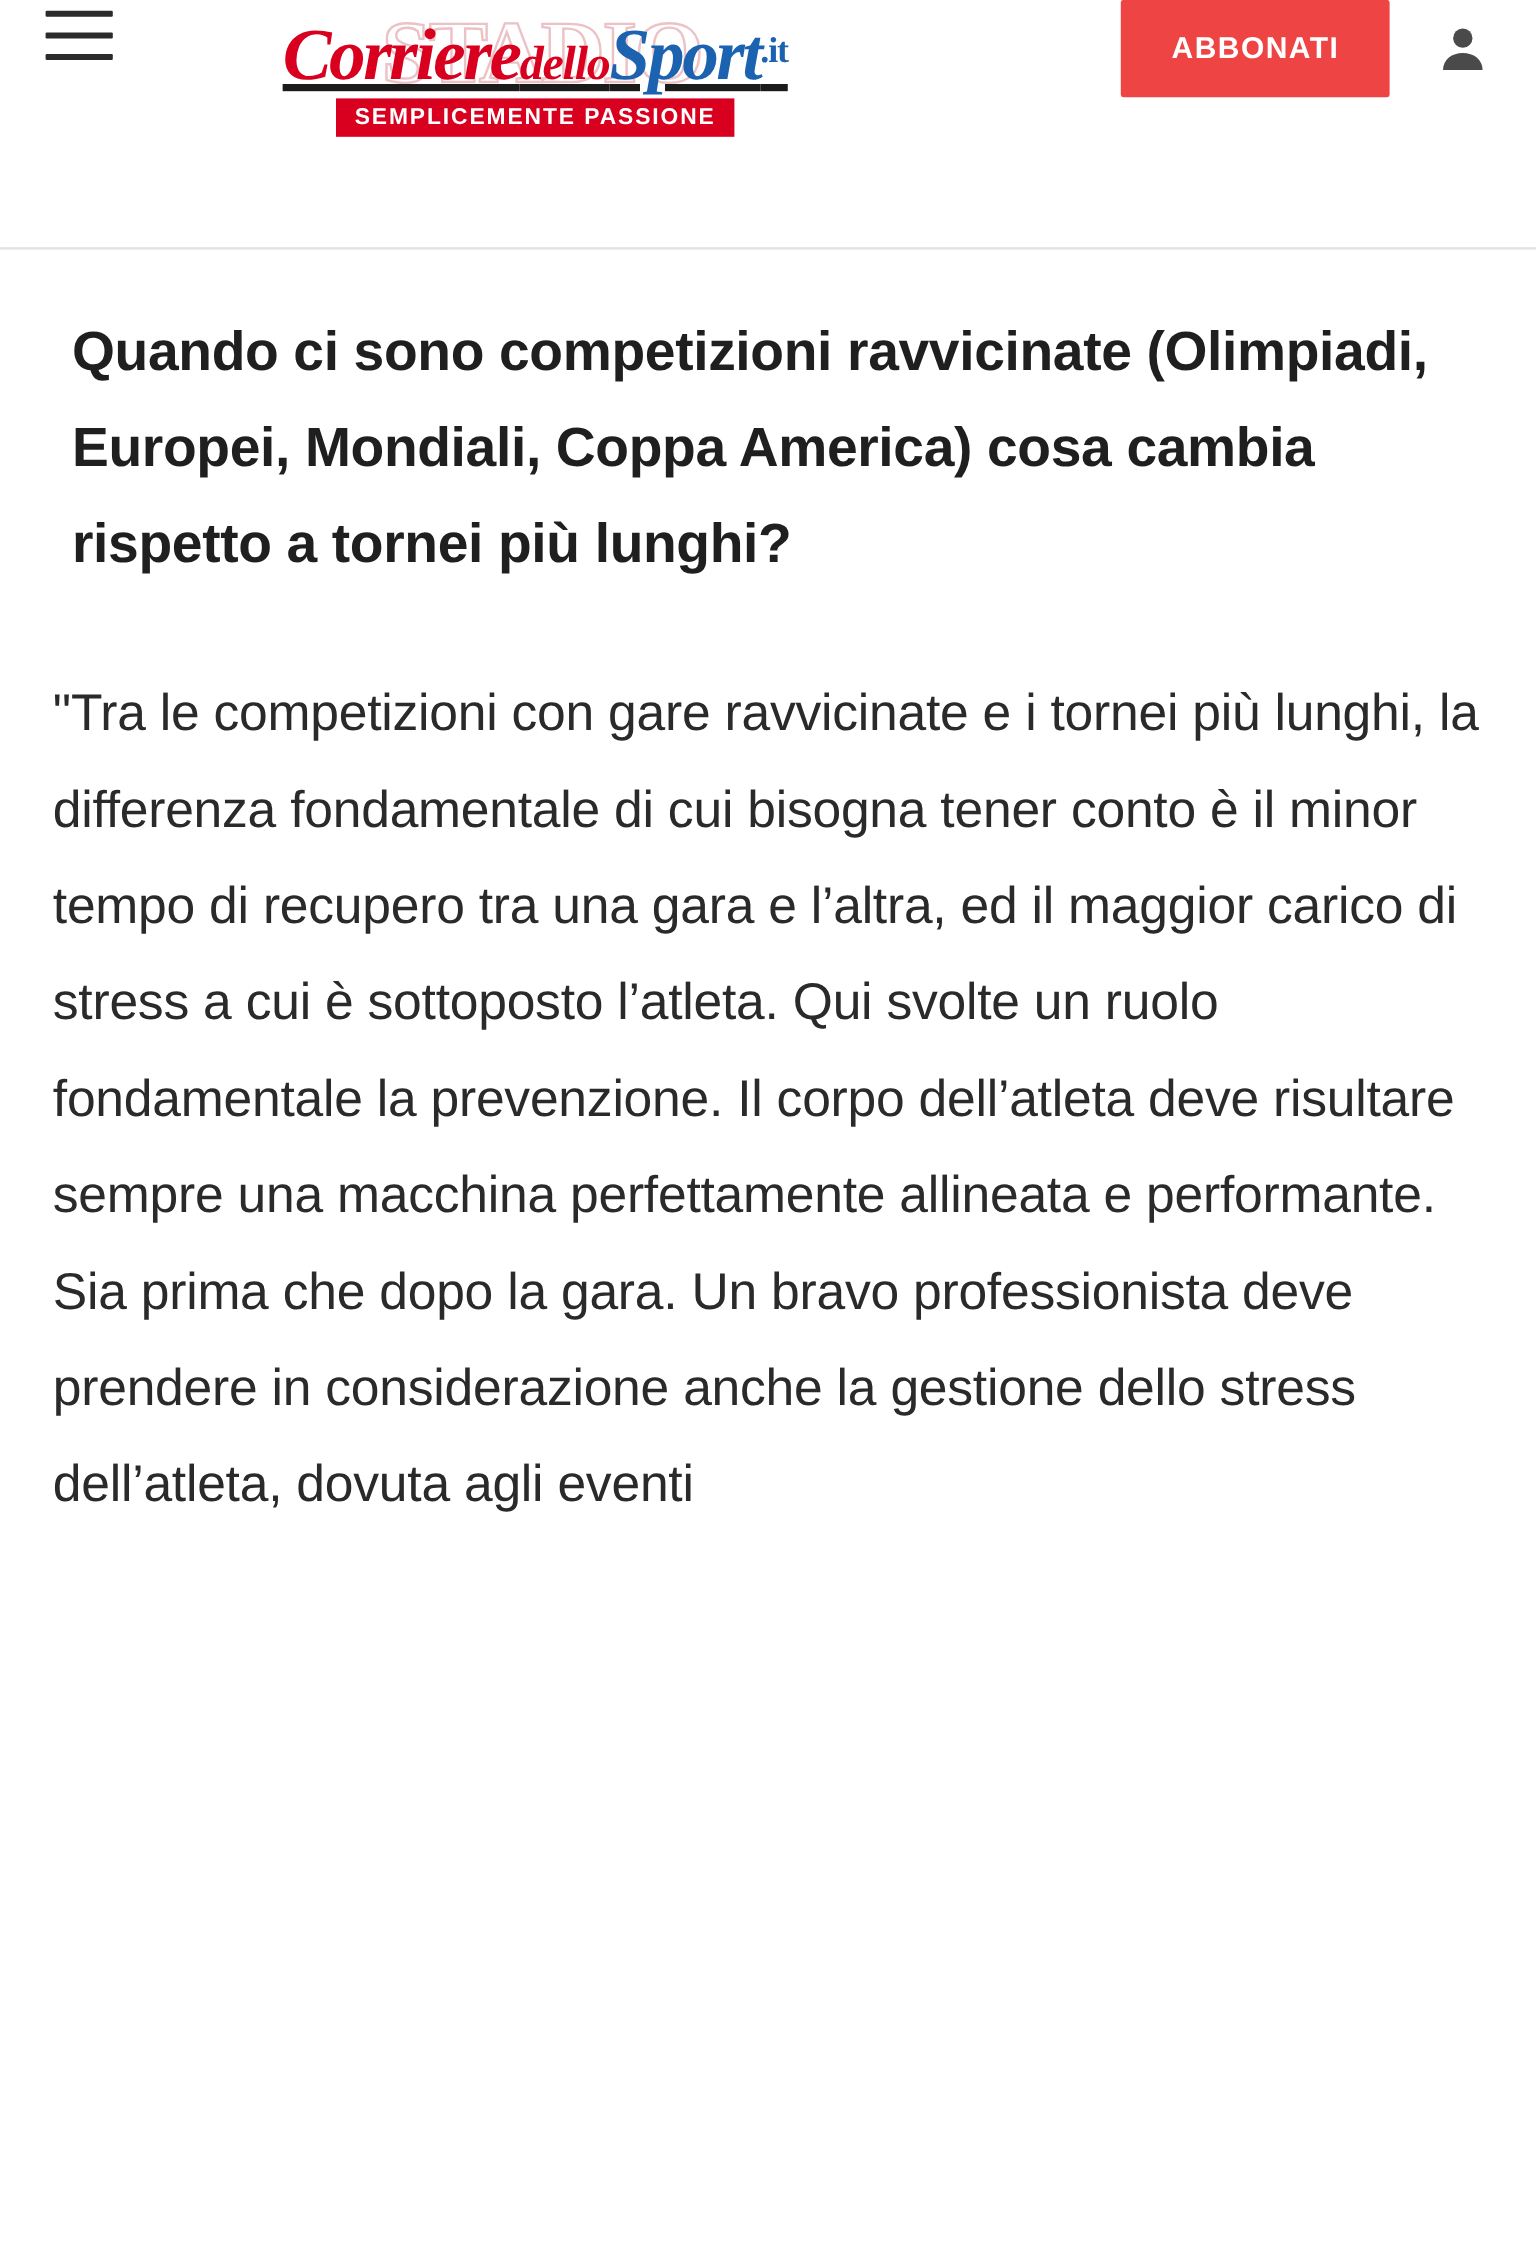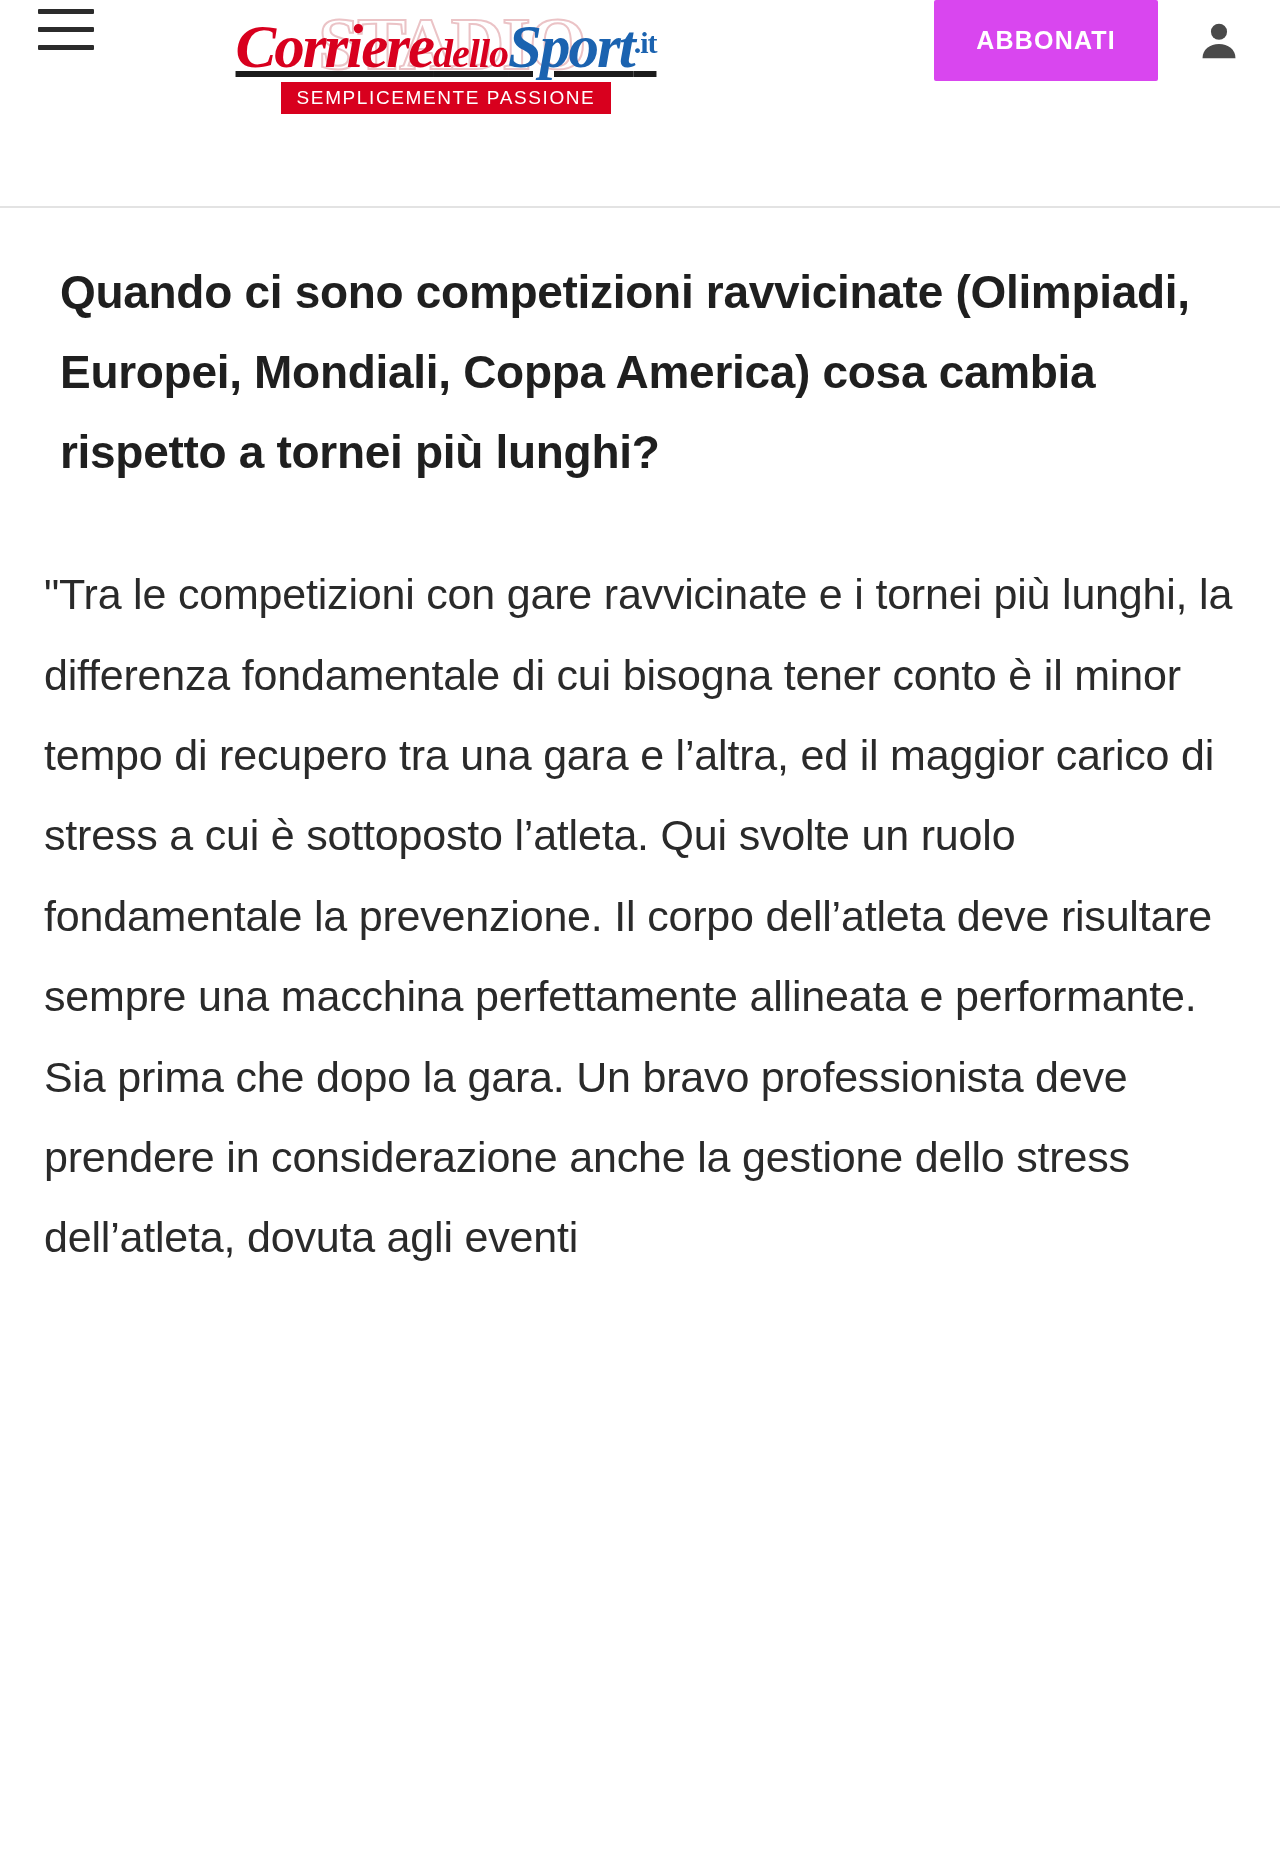--- a/index.html
+++ b/index.html
@@ -100,35 +100,35 @@
     vertical-align: 14px;
     letter-spacing: -1px;
   }
   .logo-tagline {
     position: relative;
     z-index: 2;
     margin-top: 5px;
     background: #d8001e;
     color: #ffffff;
     font-family: "Liberation Sans", sans-serif;
-    font-weight: 400;
+    font-weight: 700;
     font-size: 19px;
     letter-spacing: 1.6px;
     padding: 5px 16px 5px 16px;
     white-space: nowrap;
   }
 
   .header-right {
     margin-left: auto;
     display: flex;
     align-items: center;
     gap: 34px;
   }
   .subscribe-btn {
-    background: #d946ef;
+    background: #ef4444;
     color: #ffffff;
     border: none;
     font-family: "Liberation Sans", sans-serif;
     font-weight: 700;
     font-size: 25px;
     letter-spacing: 1.2px;
     padding: 26px 42px;
     cursor: pointer;
     border-radius: 2px;
     white-space: nowrap;

